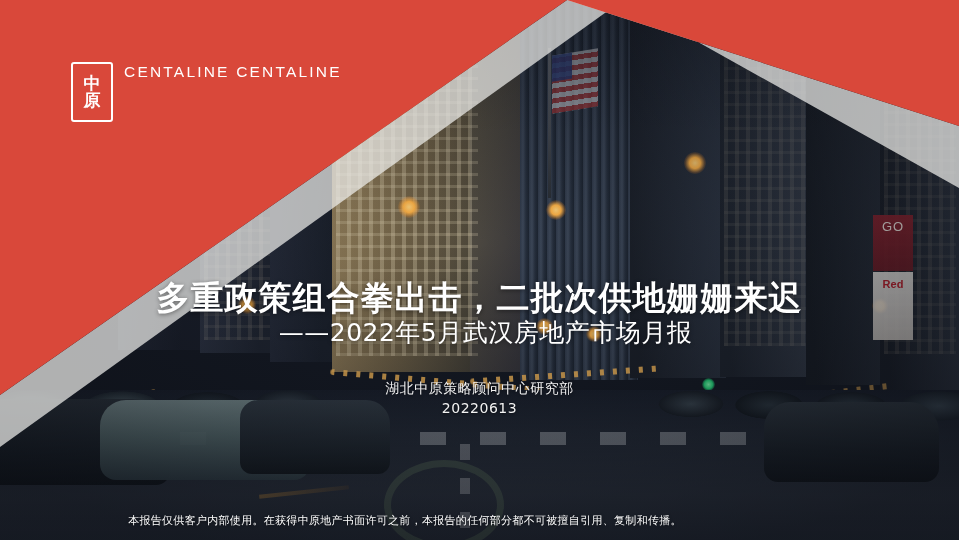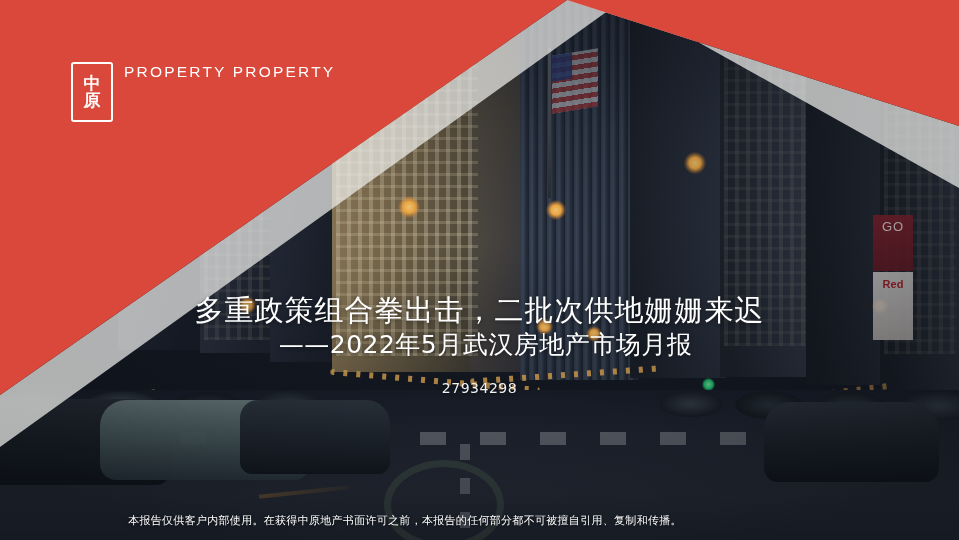--- a/index.html
+++ b/index.html
@@ -208,24 +208,23 @@
     line-height:46px; font-family:"DejaVu Sans","Liberation Sans",sans-serif;
   }
   .logo-en{
     color:#ffffff; font-size:15.5px; letter-spacing:2.2px; line-height:18px;
     margin-top:1px; font-family:"Liberation Sans",sans-serif;
   }
 
   
   .title-wrap{ position:absolute; left:0; top:282px; width:959px; text-align:center; }
   .t1{
-    color:#ffffff; font-size:29px; font-weight:normal; letter-spacing:1px;
+    color:#ffffff; font-size:33px; font-weight:bold; letter-spacing:1px;
     line-height:32px; font-family:"DejaVu Sans","Liberation Sans",sans-serif;
     text-shadow:0 1px 4px rgba(0,0,0,.45);
-    margin-top:12px;
   }
   .t2{
     color:#ffffff; font-size:25px; font-weight:normal; letter-spacing:.5px;
     line-height:34px; margin-top:2px;
     font-family:"DejaVu Sans","Liberation Sans",sans-serif;
     text-shadow:0 1px 4px rgba(0,0,0,.45);
     padding-left:12px;
   }
   .sub-wrap{ position:absolute; left:0; top:378px; width:959px; text-align:center; }
   .s1,.s2{
@@ -309,28 +308,29 @@
   <div class="band-right"></div>
   <div class="red-left"></div>
   <div class="red-right"></div>
 
   <div class="logo">
     <div class="seal">
       <span>中</span>
       <span>原</span>
     </div>
     <div class="logo-txt">
-      <div class="logo-en">PROPERTY PROPERTY</div>
+      <div class="logo-en">CENTALINE CENTALINE</div>
     </div>
   </div>
 
   <div class="title-wrap">
     <div class="t1">多重政策组合拳出击，二批次供地姗姗来迟</div>
     <div class="t2">——2022年5月武汉房地产市场月报</div>
   </div>
 
   <div class="sub-wrap">
-    <div class="s2">27934298</div>
+    <div class="s1">湖北中原策略顾问中心研究部</div>
+    <div class="s2">20220613</div>
   </div>
 
   <div class="footer">本报告仅供客户内部使用。在获得中原地产书面许可之前，本报告的任何部分都不可被擅自引用、复制和传播。</div>
 
 </div>
 
 </body></html>

